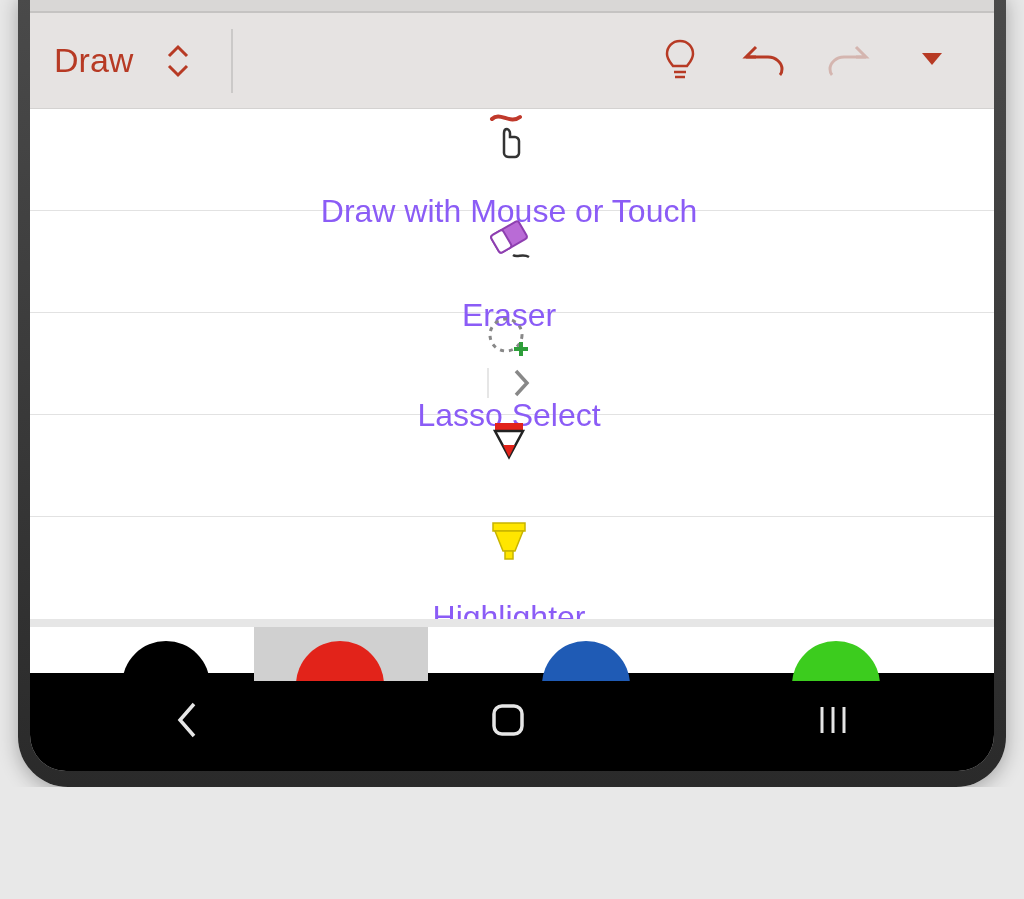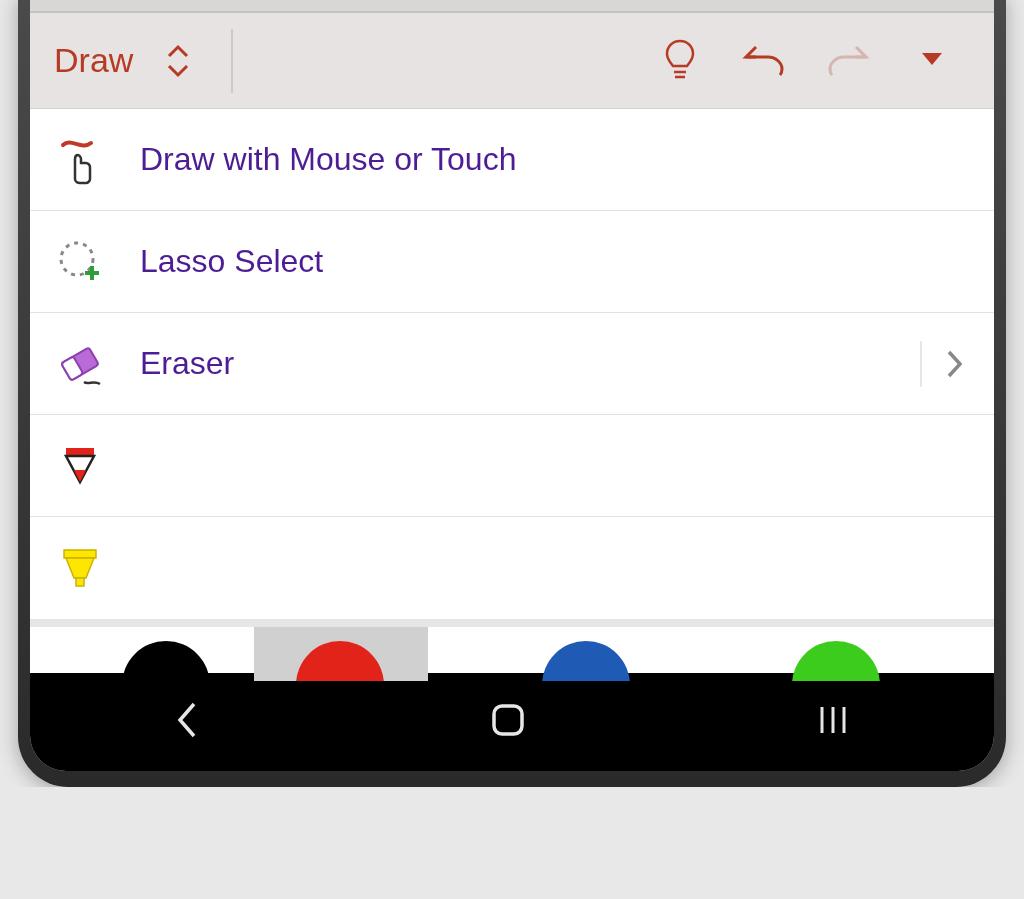--- a/index.html
+++ b/index.html
@@ -67,22 +67,23 @@
   .menu {
     background: #fff;
   }
   .item {
     display: flex;
     align-items: center;
     height: 102px;
     padding: 0 30px 0 24px;
     border-bottom: 1px solid #e2e2e2;
     font-size: 32px;
-    color: #4c1d95;
+    color: #8b5cf6;
     gap: 34px;
+    flex-direction: column;
   }
   .item:last-child { border-bottom: none; }
   .item .lbl { flex: 1; }
   .item .chev {
     color: #888;
     padding-left: 24px;
     border-left: 2px solid #e6e6e6;
     height: 46px;
     display:flex;
     align-items:center;
@@ -194,65 +195,66 @@
           <svg width="50" height="50" viewBox="0 0 50 50">
             <path d="M8 10 C 16 2, 26 16, 36 8" stroke="#c0392b" stroke-width="4" fill="none" stroke-linecap="round"></path>
             <path d="M20 24 L20 44 C20 47 23 48 25 48 L31 48 C33 48 35 46 35 44 L35 32 C35 30 33 28 31 28 L26 28 L26 24 C26 22 24 20 23 20 C21 20 20 22 20 24 Z" fill="none" stroke="#333" stroke-width="2.5"></path>
           </svg>
         </span>
         <span class="lbl">Draw with Mouse or Touch</span>
       </div>
 
       <div class="item">
         <span class="icon-slot">
-          <svg width="50" height="50" viewBox="0 0 50 50">
-            <circle cx="22" cy="22" r="16" fill="none" stroke="#888" stroke-width="3" stroke-dasharray="4 5"></circle>
-            <line x1="30" y1="36" x2="44" y2="36" stroke="#2e9e3a" stroke-width="4"></line>
-            <line x1="37" y1="29" x2="37" y2="43" stroke="#2e9e3a" stroke-width="4"></line>
-          </svg>
-        </span>
-        <span class="lbl">Lasso Select</span>
-      </div>
-
-      <div class="item">
-        <span class="icon-slot">
           <svg width="52" height="52" viewBox="0 0 52 52">
             <g transform="rotate(-30 26 26)">
               <rect x="10" y="16" width="32" height="20" rx="3" fill="#b96bd6" stroke="#8e3fb0" stroke-width="2"></rect>
               <rect x="10" y="16" width="14" height="20" rx="3" fill="#fff" stroke="#8e3fb0" stroke-width="2"></rect>
             </g>
             <path d="M30 44 C 34 47, 40 42, 46 46" stroke="#333" stroke-width="2.5" fill="none"></path>
           </svg>
         </span>
         <span class="lbl">Eraser</span>
         <span class="chev">
           <svg width="18" height="30" viewBox="0 0 18 30" fill="none" stroke="#888" stroke-width="3.5">
             <polyline points="3,3 14,15 3,27"></polyline>
           </svg>
         </span>
       </div>
 
       <div class="item">
         <span class="icon-slot">
+          <svg width="50" height="50" viewBox="0 0 50 50">
+            <circle cx="22" cy="22" r="16" fill="none" stroke="#888" stroke-width="3" stroke-dasharray="4 5"></circle>
+            <line x1="30" y1="36" x2="44" y2="36" stroke="#2e9e3a" stroke-width="4"></line>
+            <line x1="37" y1="29" x2="37" y2="43" stroke="#2e9e3a" stroke-width="4"></line>
+          </svg>
+        </span>
+        <span class="lbl">Lasso Select</span>
+      </div>
+
+      <div class="item">
+        <span class="icon-slot">
           <svg width="48" height="48" viewBox="0 0 48 48">
             <rect x="10" y="6" width="28" height="8" fill="#e2231a"></rect>
             <polygon points="10,14 38,14 24,40" fill="#fff" stroke="#222" stroke-width="2.5"></polygon>
             <polygon points="18,28 30,28 24,40" fill="#e2231a"></polygon>
           </svg>
         </span>
       </div>
 
       <div class="item">
         <span class="icon-slot">
           <svg width="48" height="48" viewBox="0 0 48 48">
             <rect x="8" y="6" width="32" height="8" fill="#ffe600" stroke="#c7b400" stroke-width="1.5"></rect>
             <polygon points="10,14 38,14 30,34 18,34" fill="#ffe600" stroke="#c7b400" stroke-width="1.5"></polygon>
             <rect x="20" y="34" width="8" height="8" fill="#ffe600" stroke="#c7b400" stroke-width="1.5"></rect>
           </svg>
         </span>
+        <span class="lbl">Highlighter</span>
       </div>
 
     </div>
 
     <div class="color-row">
       <div class="swatch-wrap" style="left:50px;">
         <div class="swatch c-black" style="left:42px;"></div>
       </div>
       <div class="swatch-wrap sw-selected" style="left:224px;">
         <div class="swatch c-red" style="left:42px;"></div>

